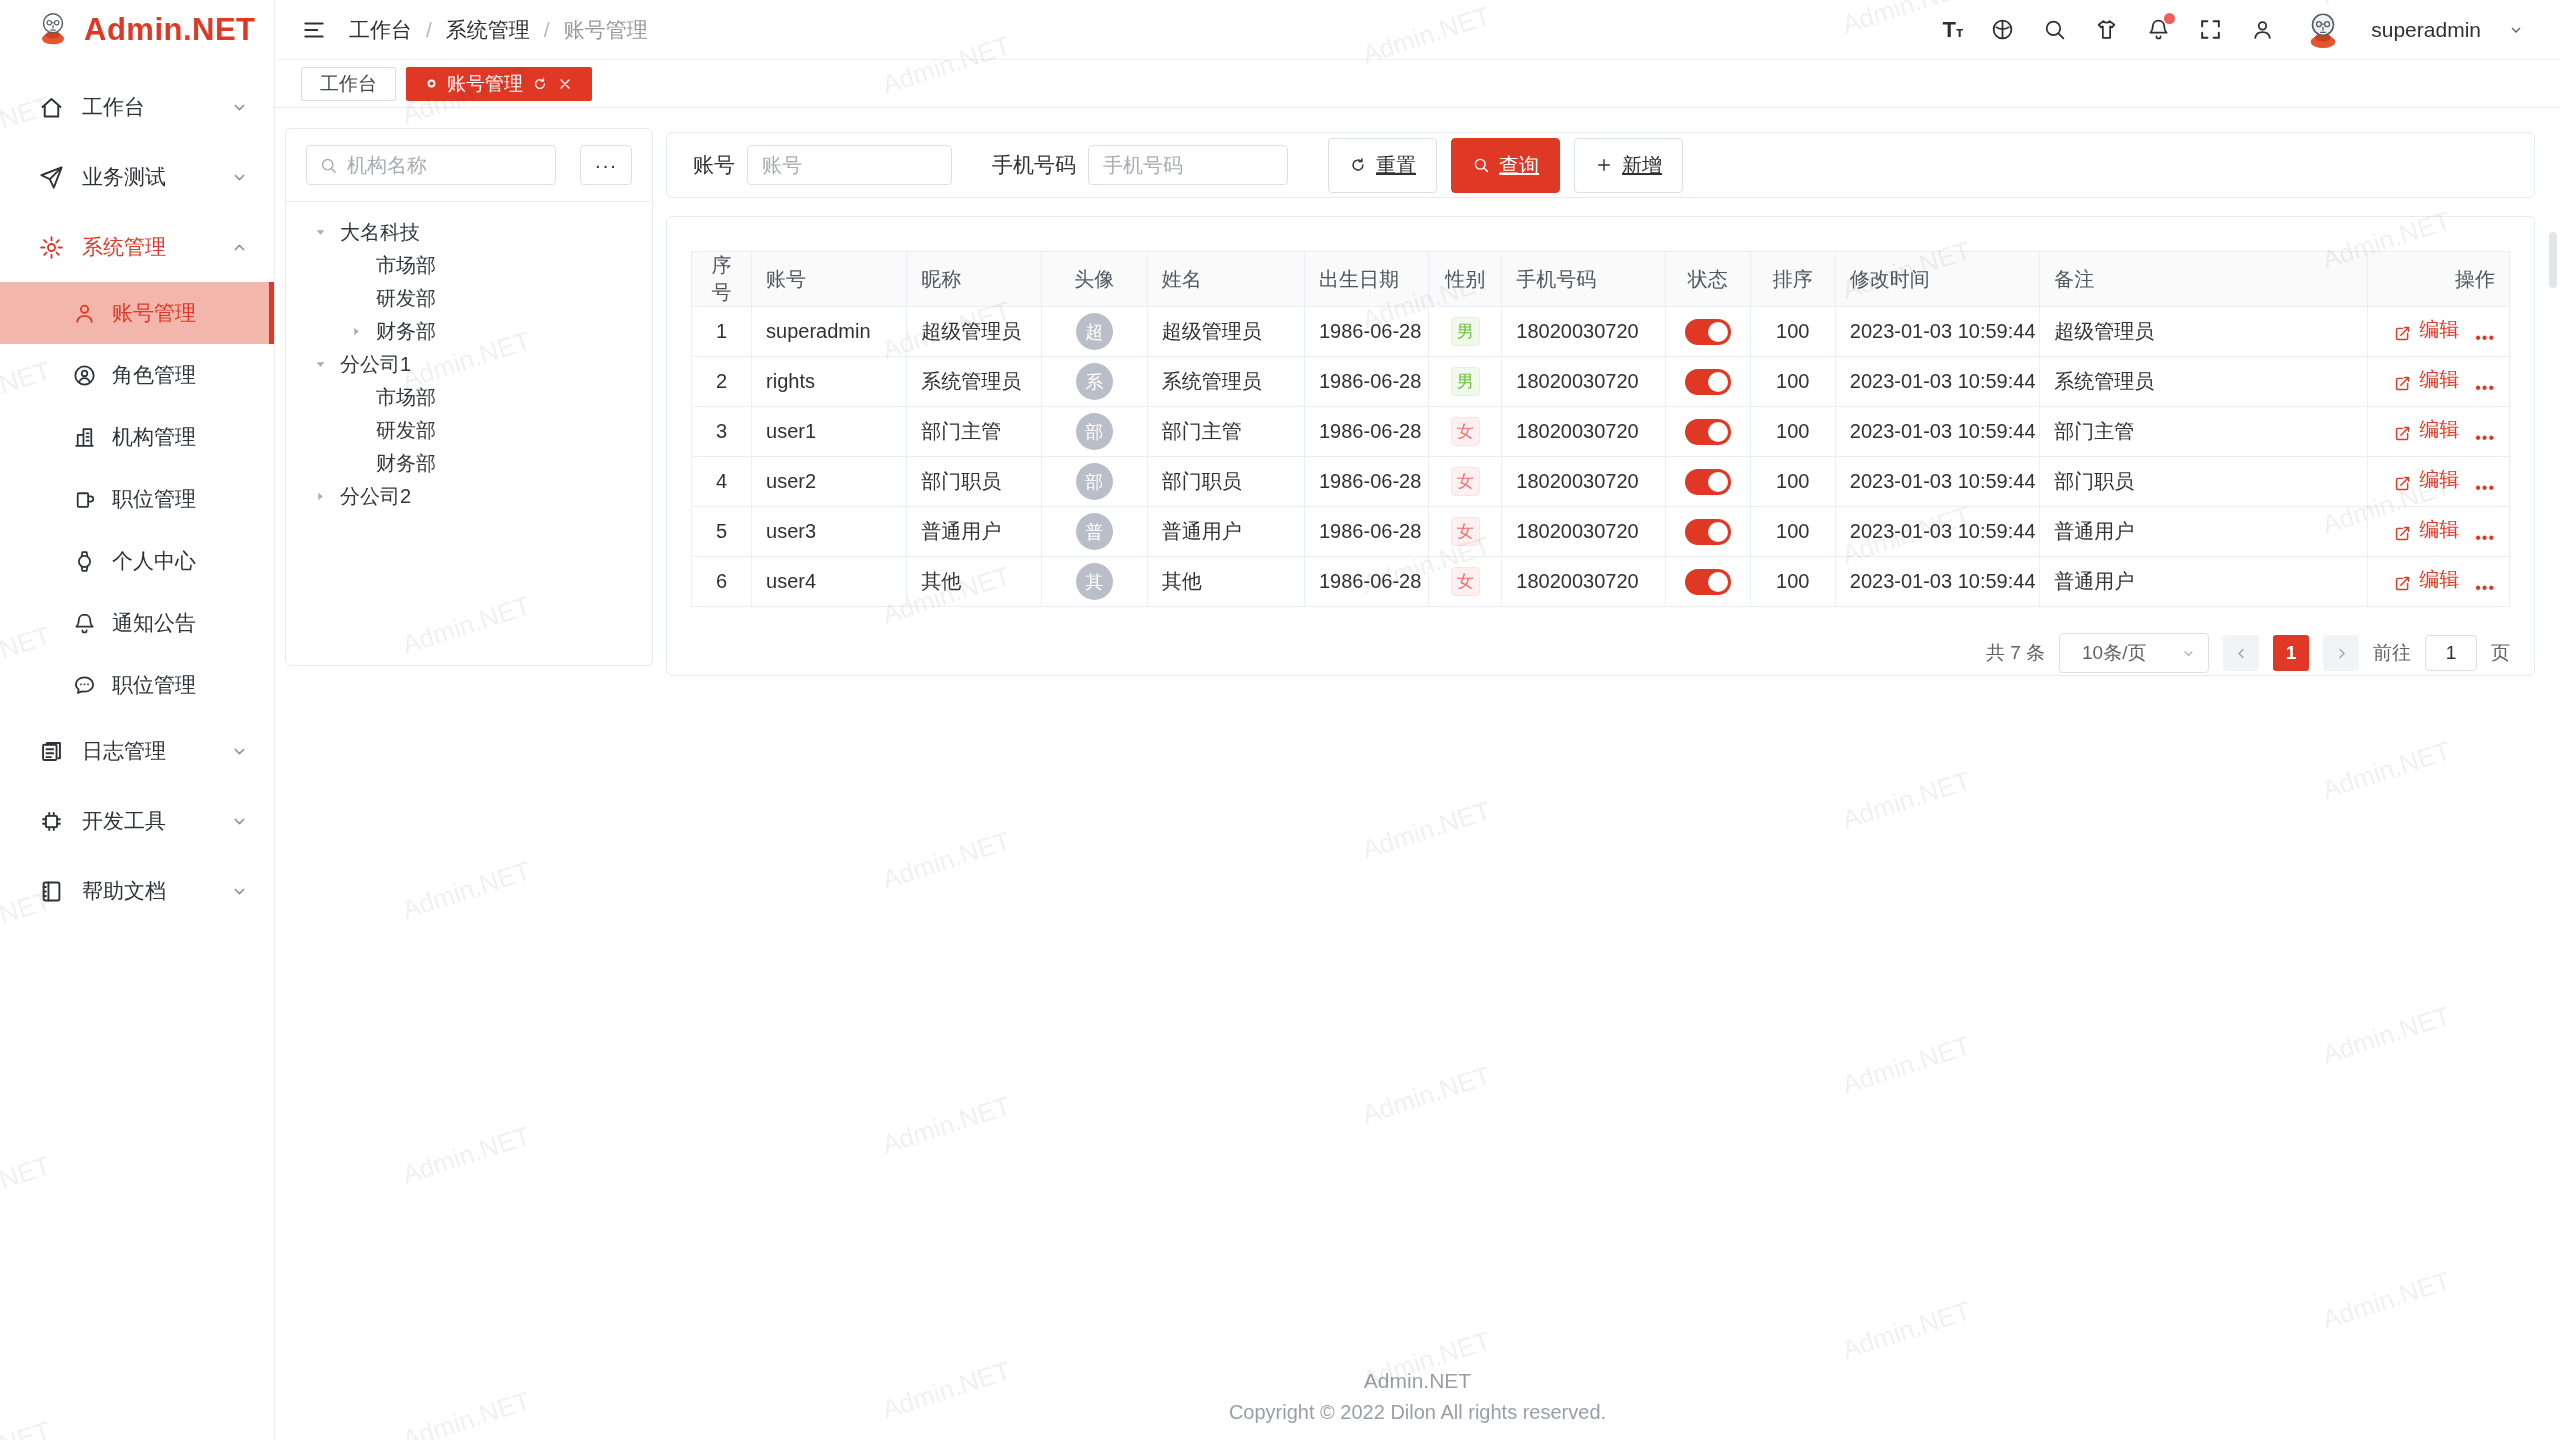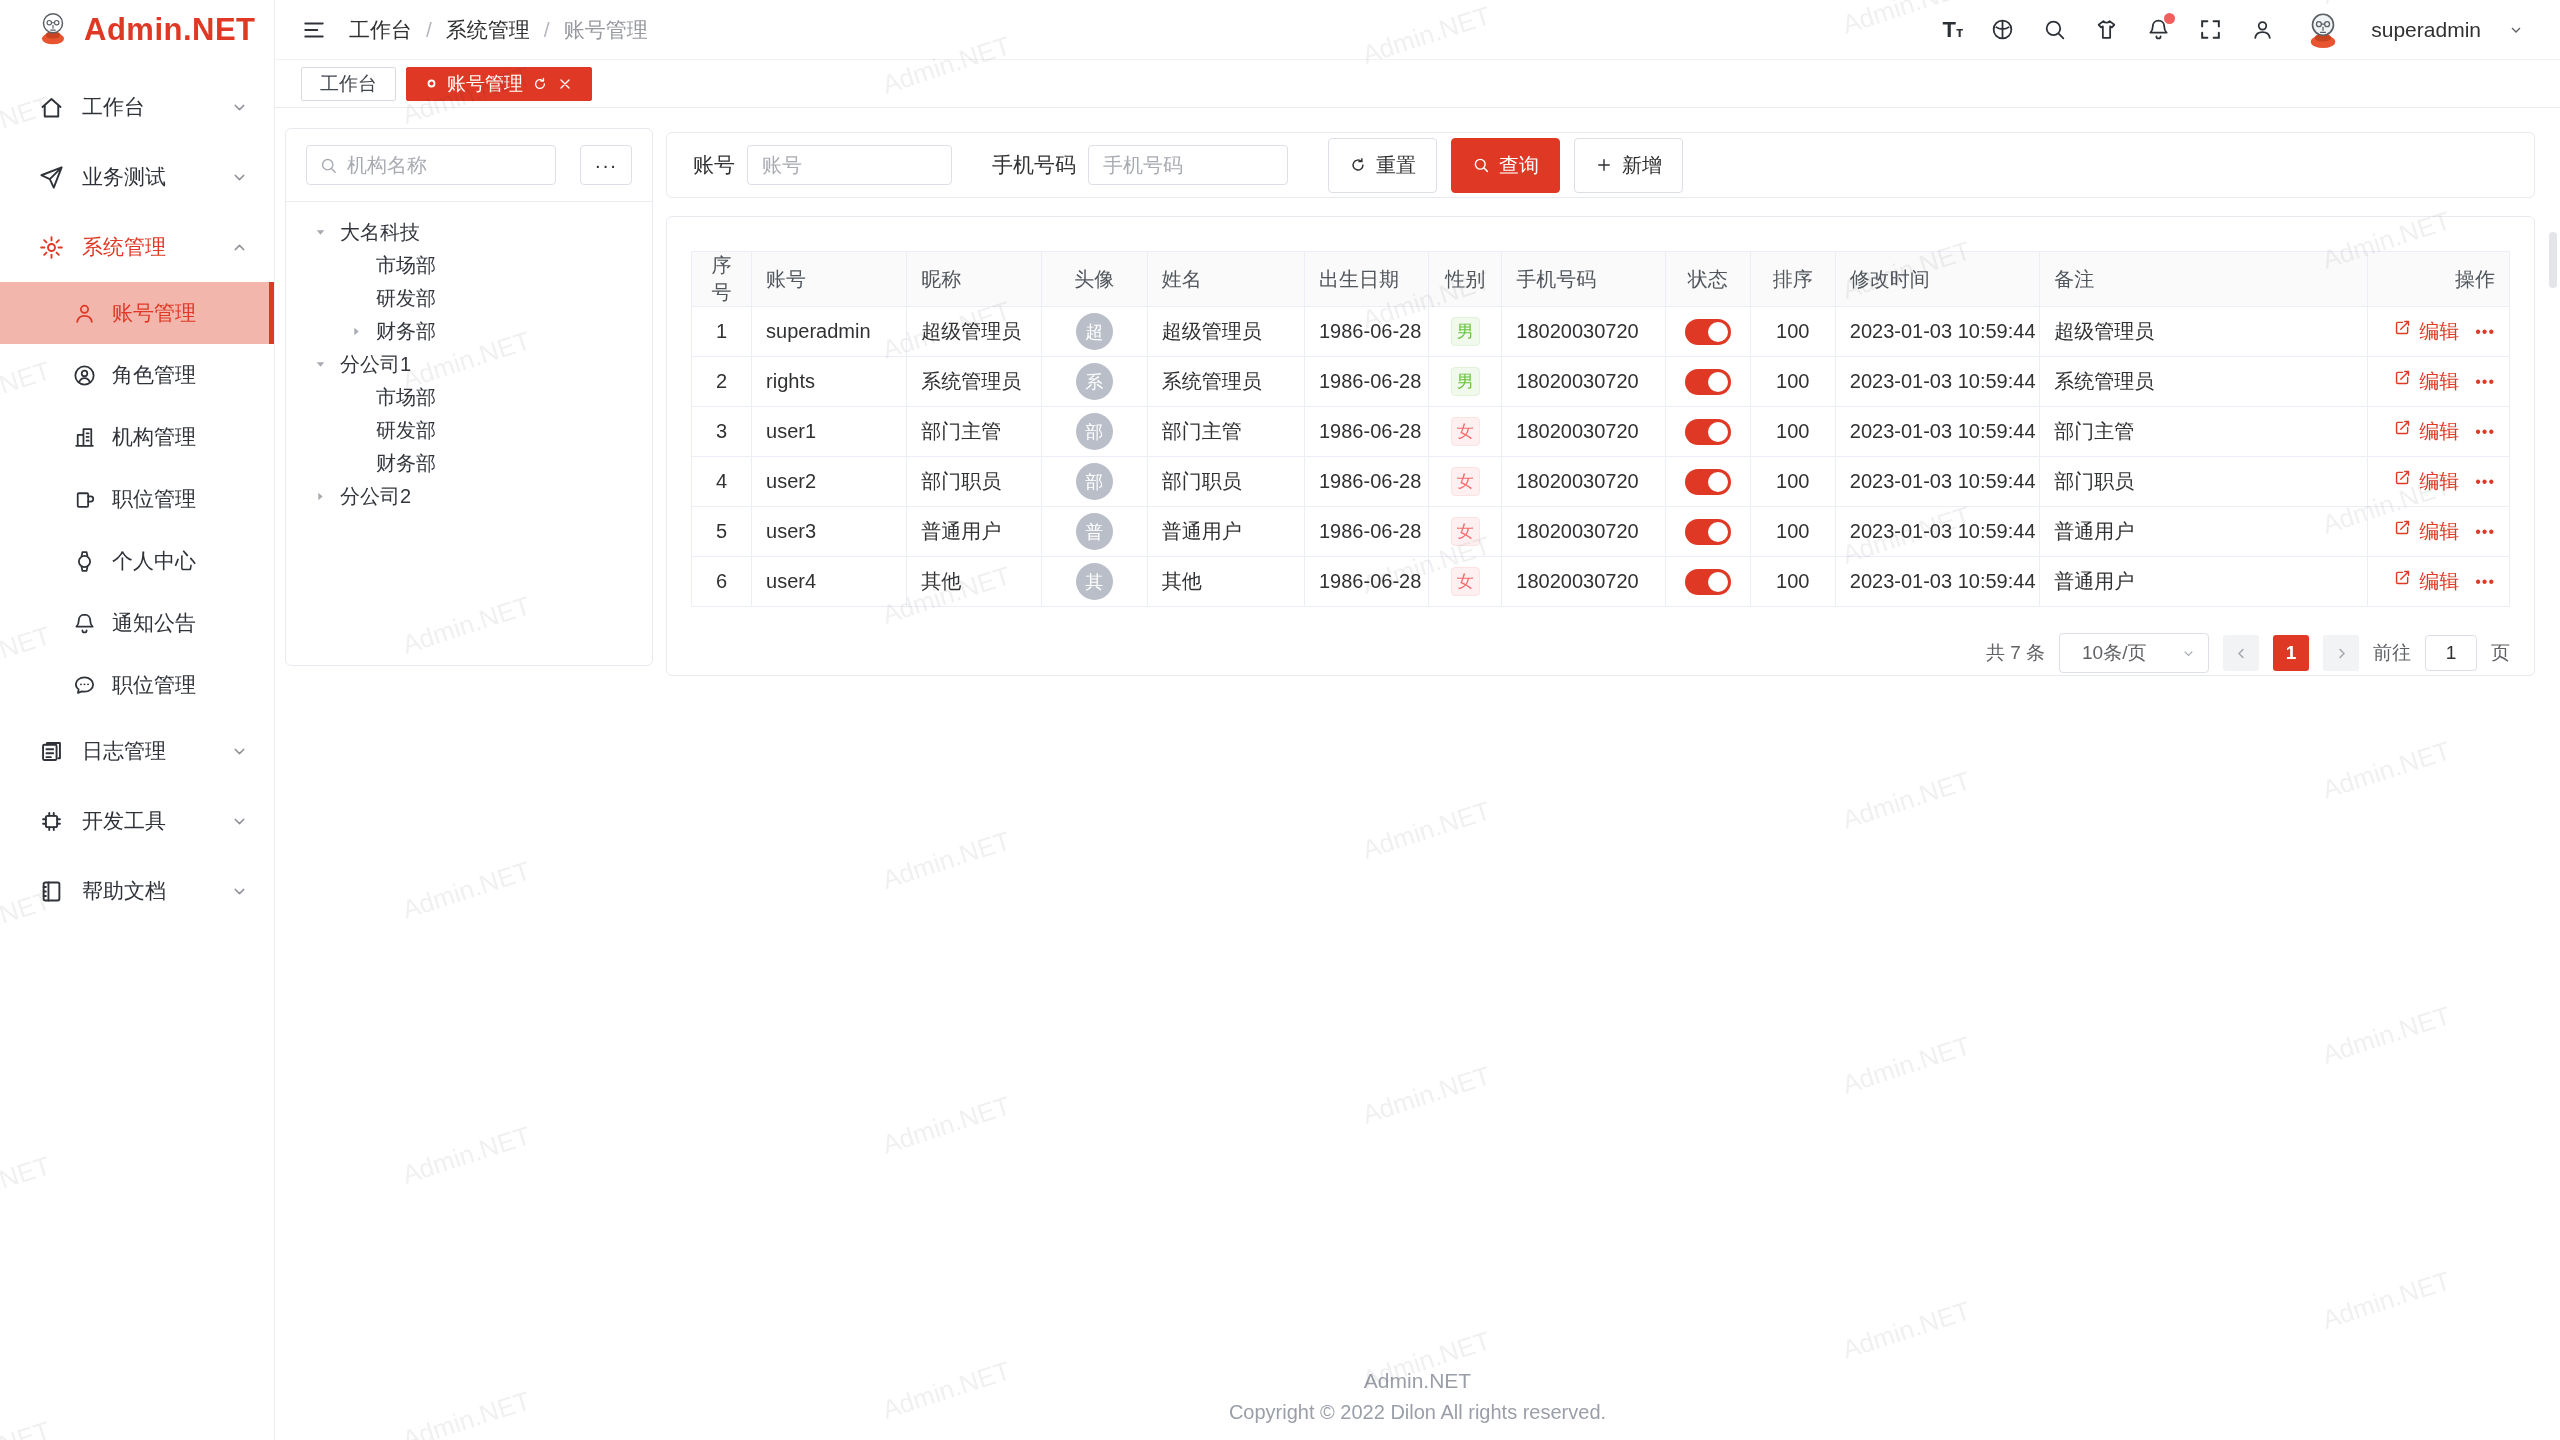--- a/index.html
+++ b/index.html
@@ -77,21 +77,21 @@
   .tree-caret { width:26px; display:flex; align-items:center; color:#a8abb2; flex:0 0 26px; }
   .tree-caret svg { width:13px; height:13px; }
 
   .query-card { left:391px; top:24px; width:1869px; height:66px; display:flex; align-items:center; padding:0 26px; }
   .q-label { font-size:21px; color:#303133; margin-right:12px; white-space:nowrap; }
   .q-input { width:205px; height:40px; border:1px solid #dcdfe6; border-radius:4px; padding:0 14px;
     font-size:20px; font-family:inherit; color:#303133; outline:none; }
   .q-input::placeholder { color:#a8abb2; }
   .ml40 { margin-left:40px; }
   .btn { height:55px; display:inline-flex; align-items:center; gap:9px; padding:0 20px; border-radius:4px;
-    font-size:20px; font-family:inherit; cursor:pointer; border:1px solid #dcdfe6; background:#fff; color:#303133; }
+    font-size:20px; font-family:inherit; cursor:pointer; border:1px solid #dcdfe6; background:#fff; color:#303133;text-decoration:underline; }
   .btn svg { width:18px; height:18px; }
   .btn.primary { background:#DF3926; border-color:#DF3926; color:#fff; }
   .btn + .btn { margin-left:14px; }
 
   .table-card { left:391px; top:108px; width:1869px; height:460px; padding:34px 24px 0; }
   table.data-table { width:100%; border-collapse:collapse; border:1px solid #ebeef5; table-layout:fixed; }
   .data-table th { height:42px; background:#fafafa; font-size:20px; font-weight:500; color:#51565d;
     border-right:1px solid #ebeef5; border-bottom:1px solid #ebeef5; text-align:left; padding:0 14px; }
   .data-table td { height:50px; font-size:20px; color:#303133; border-right:1px solid #ebeef5;
     border-bottom:1px solid #ebeef5; padding:0 14px; white-space:nowrap; overflow:hidden; }
@@ -100,21 +100,21 @@
   .avatar-badge { display:inline-flex; width:37px; height:37px; border-radius:50%; background:#b9bec8;
     color:#fff; font-size:18px; align-items:center; justify-content:center; vertical-align:middle; }
   .g-badge { display:inline-flex; width:29px; height:29px; border-radius:4px; font-size:17px;
     align-items:center; justify-content:center; vertical-align:middle; }
   .g-badge.male { color:#67C23A; background:#f0f9eb; border:1px solid #e1f3d8; }
   .g-badge.female { color:#F56C6C; background:#fef0f0; border:1px solid #fde2e2; }
   .toggle { display:inline-block; width:46px; height:26px; border-radius:13px; background:#DF3926;
     position:relative; cursor:pointer; vertical-align:middle; }
   .toggle .knob { position:absolute; top:3px; right:3px; width:20px; height:20px; border-radius:50%; background:#fff; }
   .ops-cell { color:#DF3926; }
-  .edit-link { color:#DF3926; cursor:pointer; display:inline-flex; align-items:flex-start; gap:7px; font-size:20px; }
+  .edit-link { color:#DF3926; cursor:pointer; display:inline-flex; align-items:flex-end; gap:7px; font-size:20px; }
   .edit-link svg { width:19px; height:19px; }
   .more-dots { color:#DF3926; cursor:pointer; margin-left:16px; font-size:16px; letter-spacing:1px; }
 
   .pagination { display:flex; align-items:center; justify-content:flex-end; gap:14px; margin-top:26px; font-size:19px; color:#606266; }
   .pg-size { width:150px; height:40px; border:1px solid #dcdfe6; border-radius:4px; display:flex;
     align-items:center; justify-content:space-between; padding:0 12px 0 22px; cursor:pointer; color:#606266; }
   .pg-size svg { width:15px; height:15px; color:#a8abb2; }
   .pg-btn { width:36px; height:36px; border:none; border-radius:3px; background:#f2f3f5; color:#a8abb2;
     display:flex; align-items:center; justify-content:center; cursor:pointer; }
   .pg-btn svg { width:15px; height:15px; }

